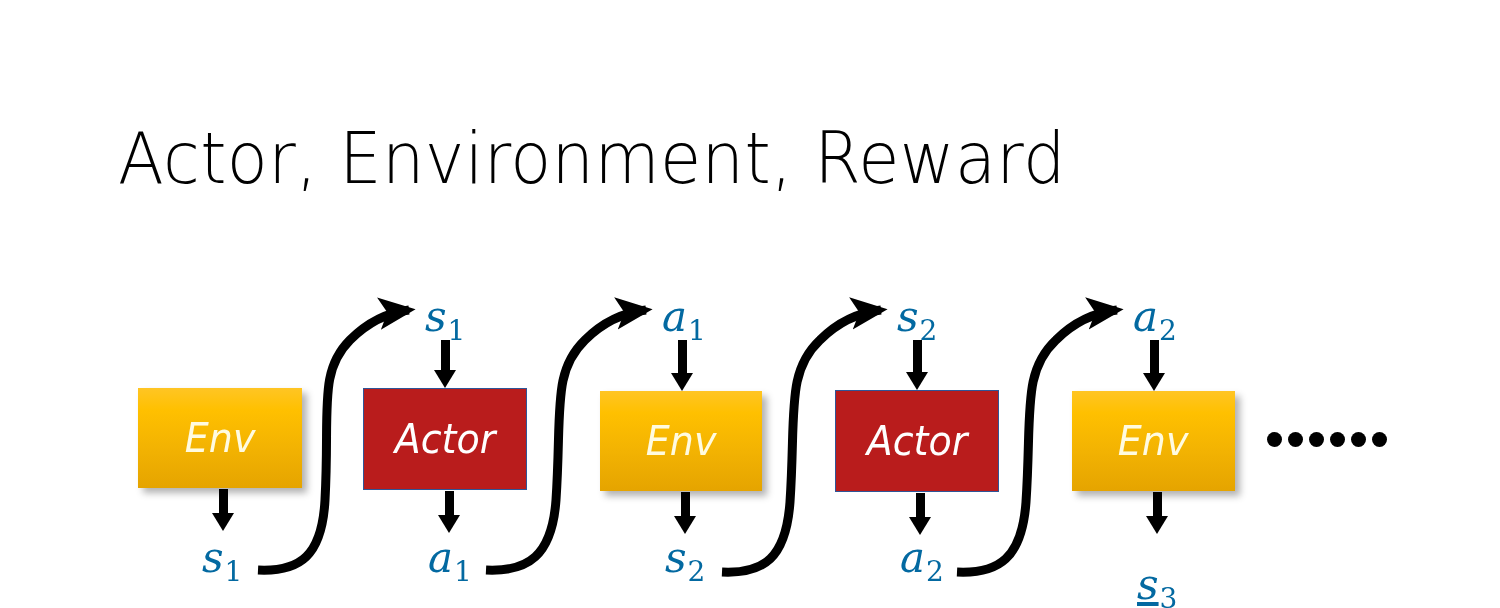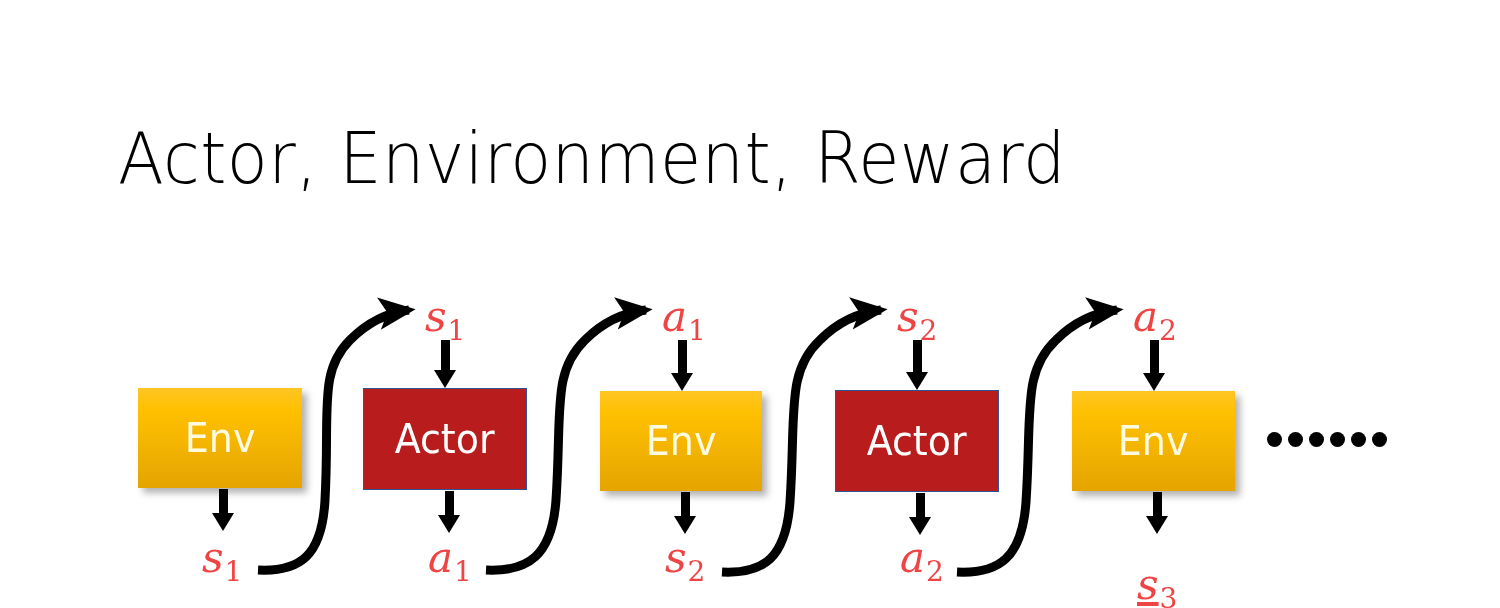--- a/index.html
+++ b/index.html
@@ -53,20 +53,21 @@
     pointer-events: none;
   }
 
   
   .node {
     position: absolute;
     display: flex;
     align-items: center;
     justify-content: center;
     box-sizing: border-box;
+    font-style: italic;
   }
   .node .node-label {
     font-family: "DejaVu Sans", sans-serif;
     font-weight: 400;
     font-size: 40px;
     line-height: 40px;
     color: #ffffff;
     white-space: nowrap;
     transform: scaleX(0.95);
   }
@@ -85,21 +86,21 @@
     color: #ffffff;
   }
 
   
   .mathlabel {
     position: absolute;
     font-family: "DejaVu Serif", serif;
     font-style: italic;
     font-size: 42px;
     line-height: 42px;
-    color: #ef4444;
+    color: #0369a1;
     white-space: nowrap;
   }
   .mathlabel .sub {
     font-size: 28px;
     font-style: normal;
     vertical-align: baseline;
     position: relative;
     top: 9px;
     left: 1px;
     letter-spacing: 0;

